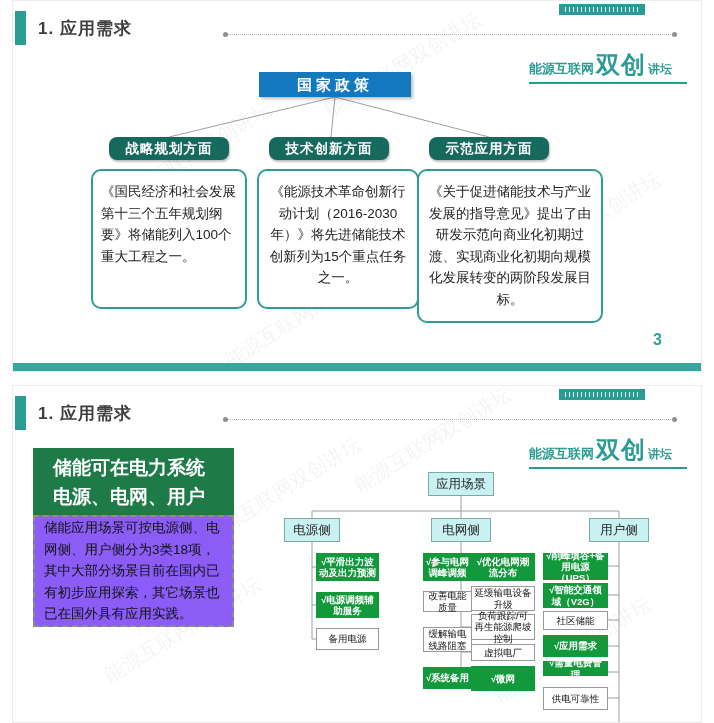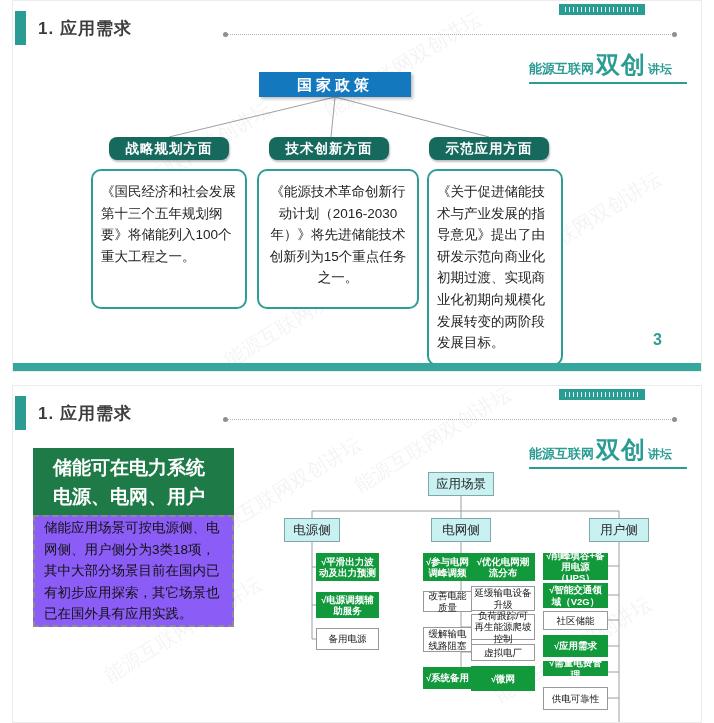--- a/index.html
+++ b/index.html
@@ -33,21 +33,21 @@
     font-size:15px; font-weight:bold; text-align:center; line-height:25px; letter-spacing:4px;
     box-shadow:2px 2px 3px rgba(0,0,0,.25); }
   .svg-overlay { position:absolute; left:0; top:0; pointer-events:none; }
   .branch-header { position:absolute; top:136px; width:120px; height:23px; background:#15695D; color:#fff;
     font-size:13.5px; font-weight:bold; text-align:center; line-height:23px; border-radius:8px; letter-spacing:1px;
     box-shadow:1px 2px 2px rgba(0,0,0,.25); }
   .branch-body { position:absolute; top:168px; min-height:140px; background:#fff; border:2px solid #2E9E94;
     border-radius:10px; padding:10px 8px; font-size:13.5px; line-height:1.6; color:#222; }
   #body1 { left:78px; width:156px; text-align:left; }
   #body2 { left:244px; width:162px; text-align:center; }
-  #body3 { left:414px; width:136px; min-height:148px; }
+  #body3 { left:404px; width:186px; min-height:148px; text-align:center; }
   .page-num { position:absolute; left:640px; top:330px; color:#2E9E94; font-weight:bold; font-size:16px; }
   .footer-bar { position:absolute; left:0; right:0; top:362px; height:9px; background:#35A79C; }
 
   
   .highlight-box { position:absolute; left:20px; top:62px; width:201px; background:#1E7B48; color:#fff;
     font-size:19px; font-weight:bold; line-height:1.5; padding:6px 20px; }
   .desc-box { position:absolute; left:20px; top:129px; width:201px; border:2px dashed #8c8c8c; background:#8b5cf6;
     padding:0 9px; font-size:13.5px; line-height:1.6; color:#111; }
 
   

